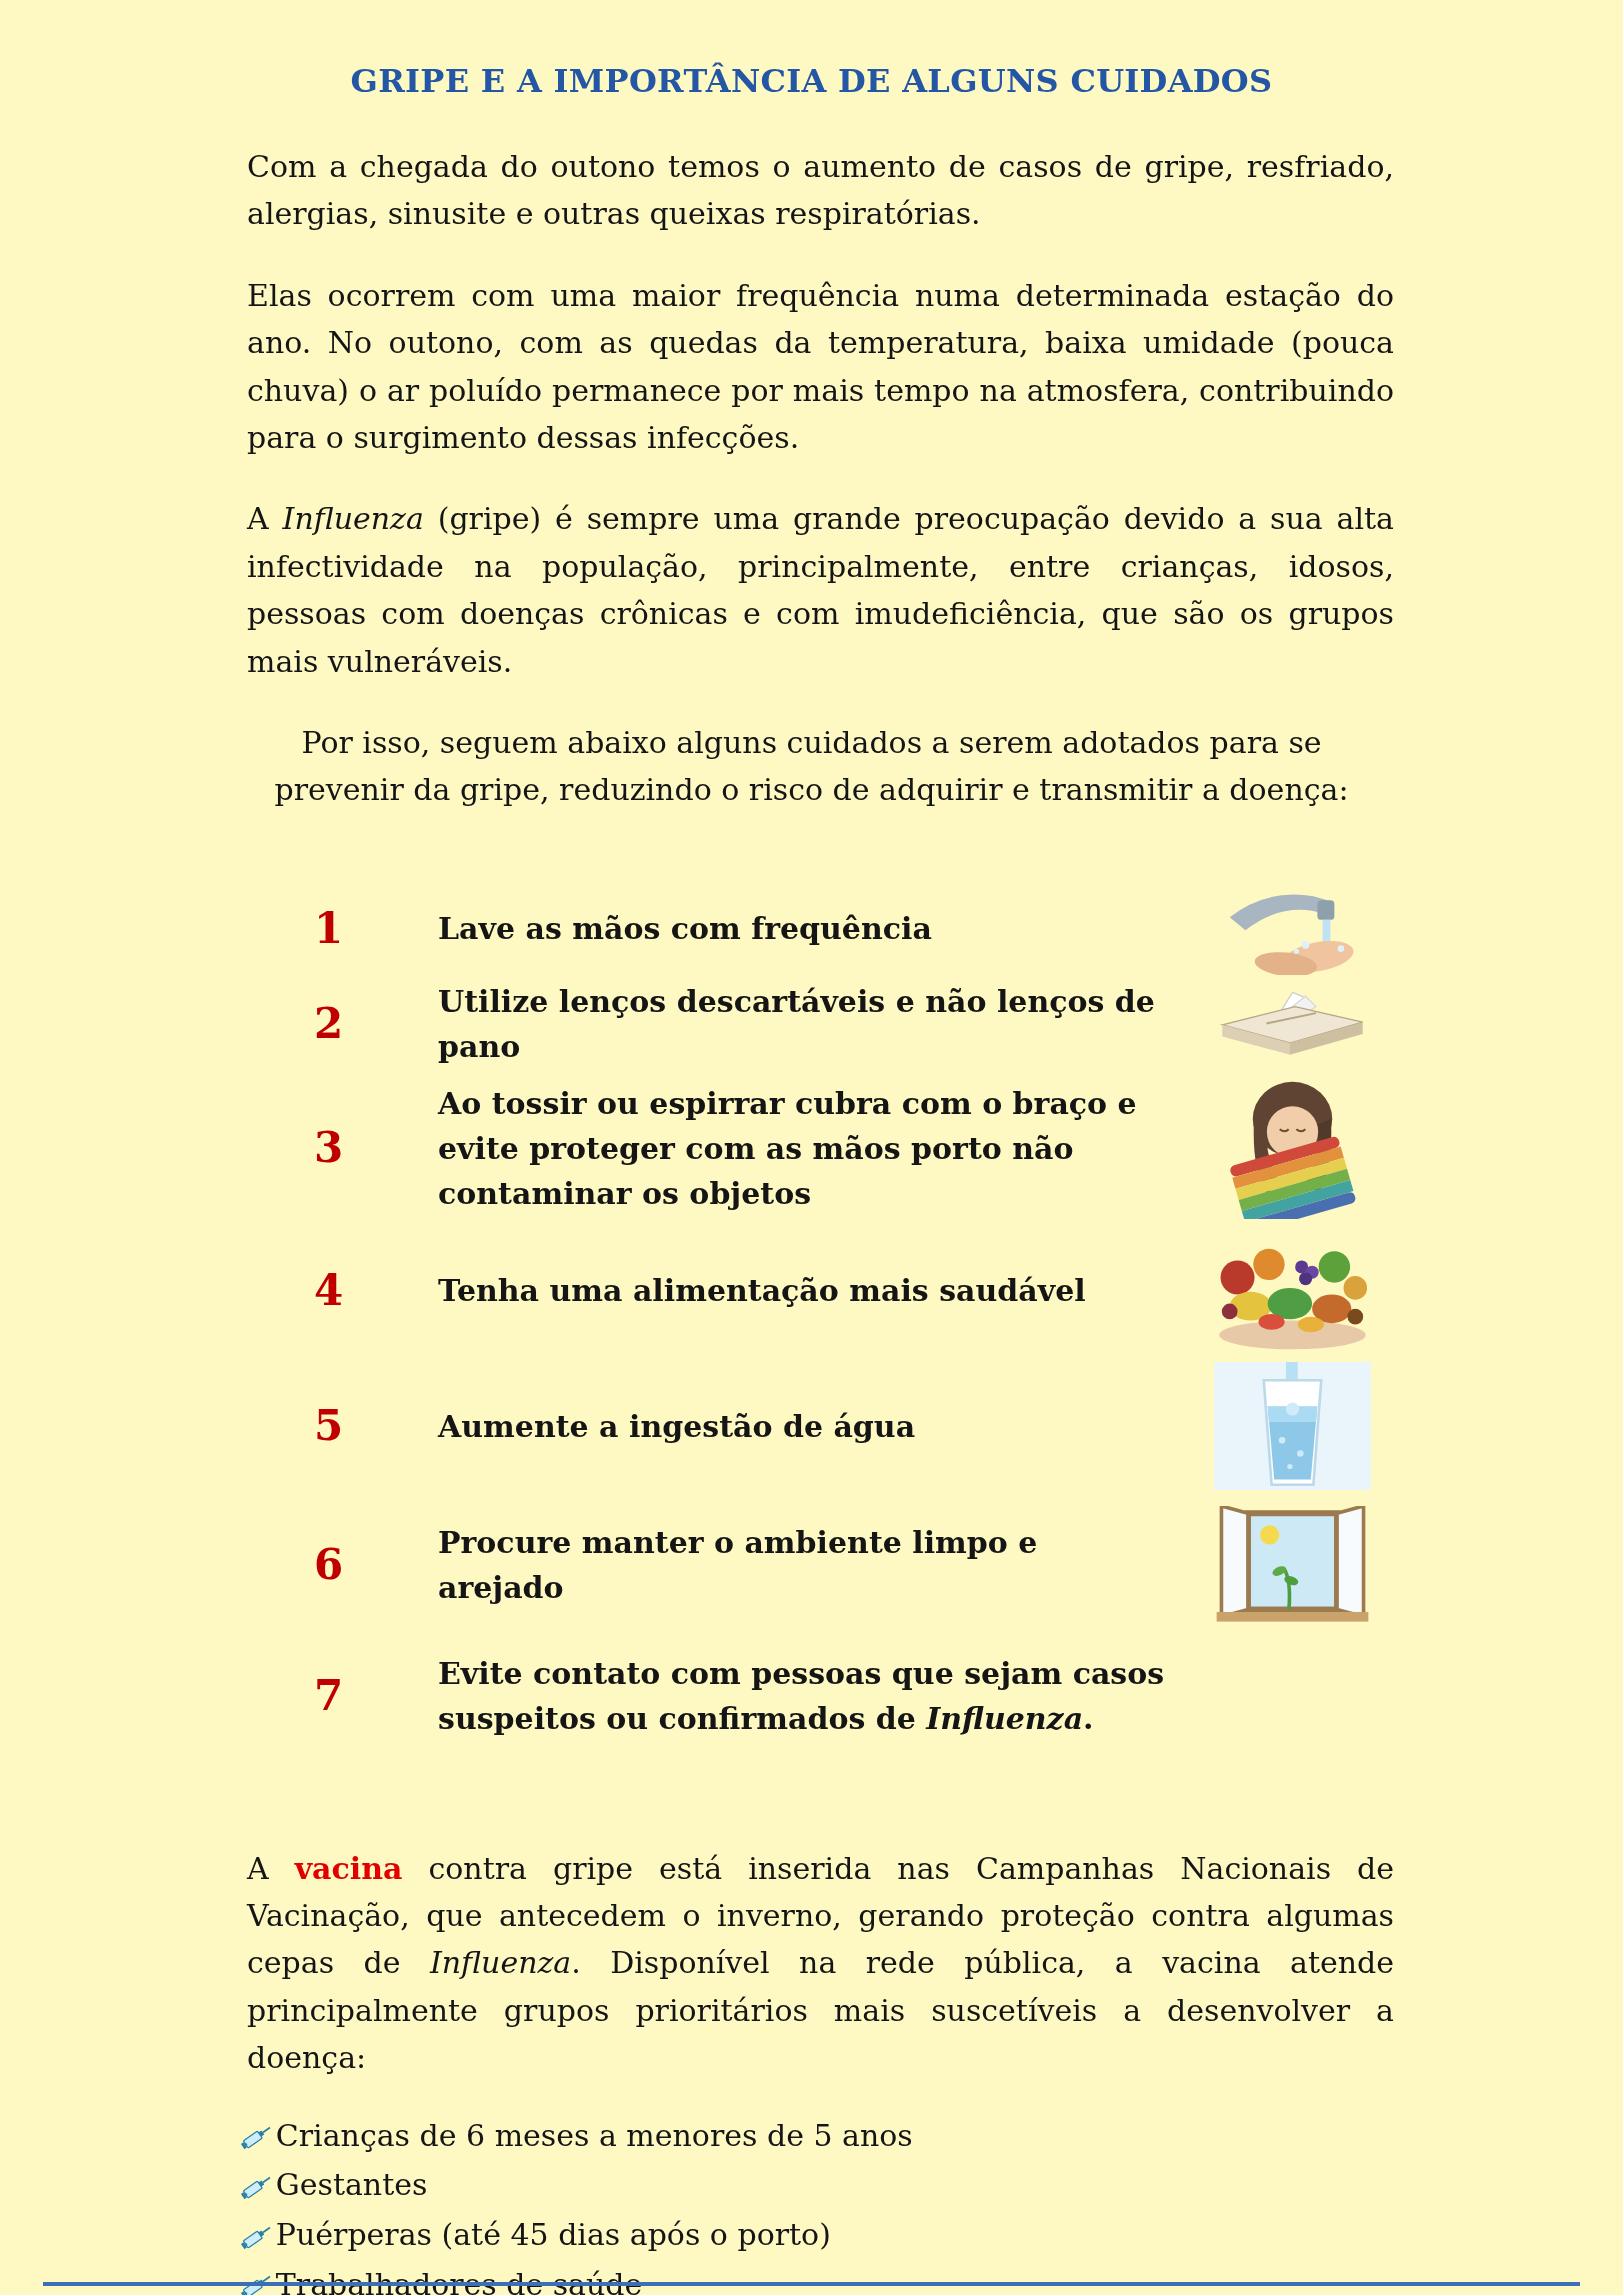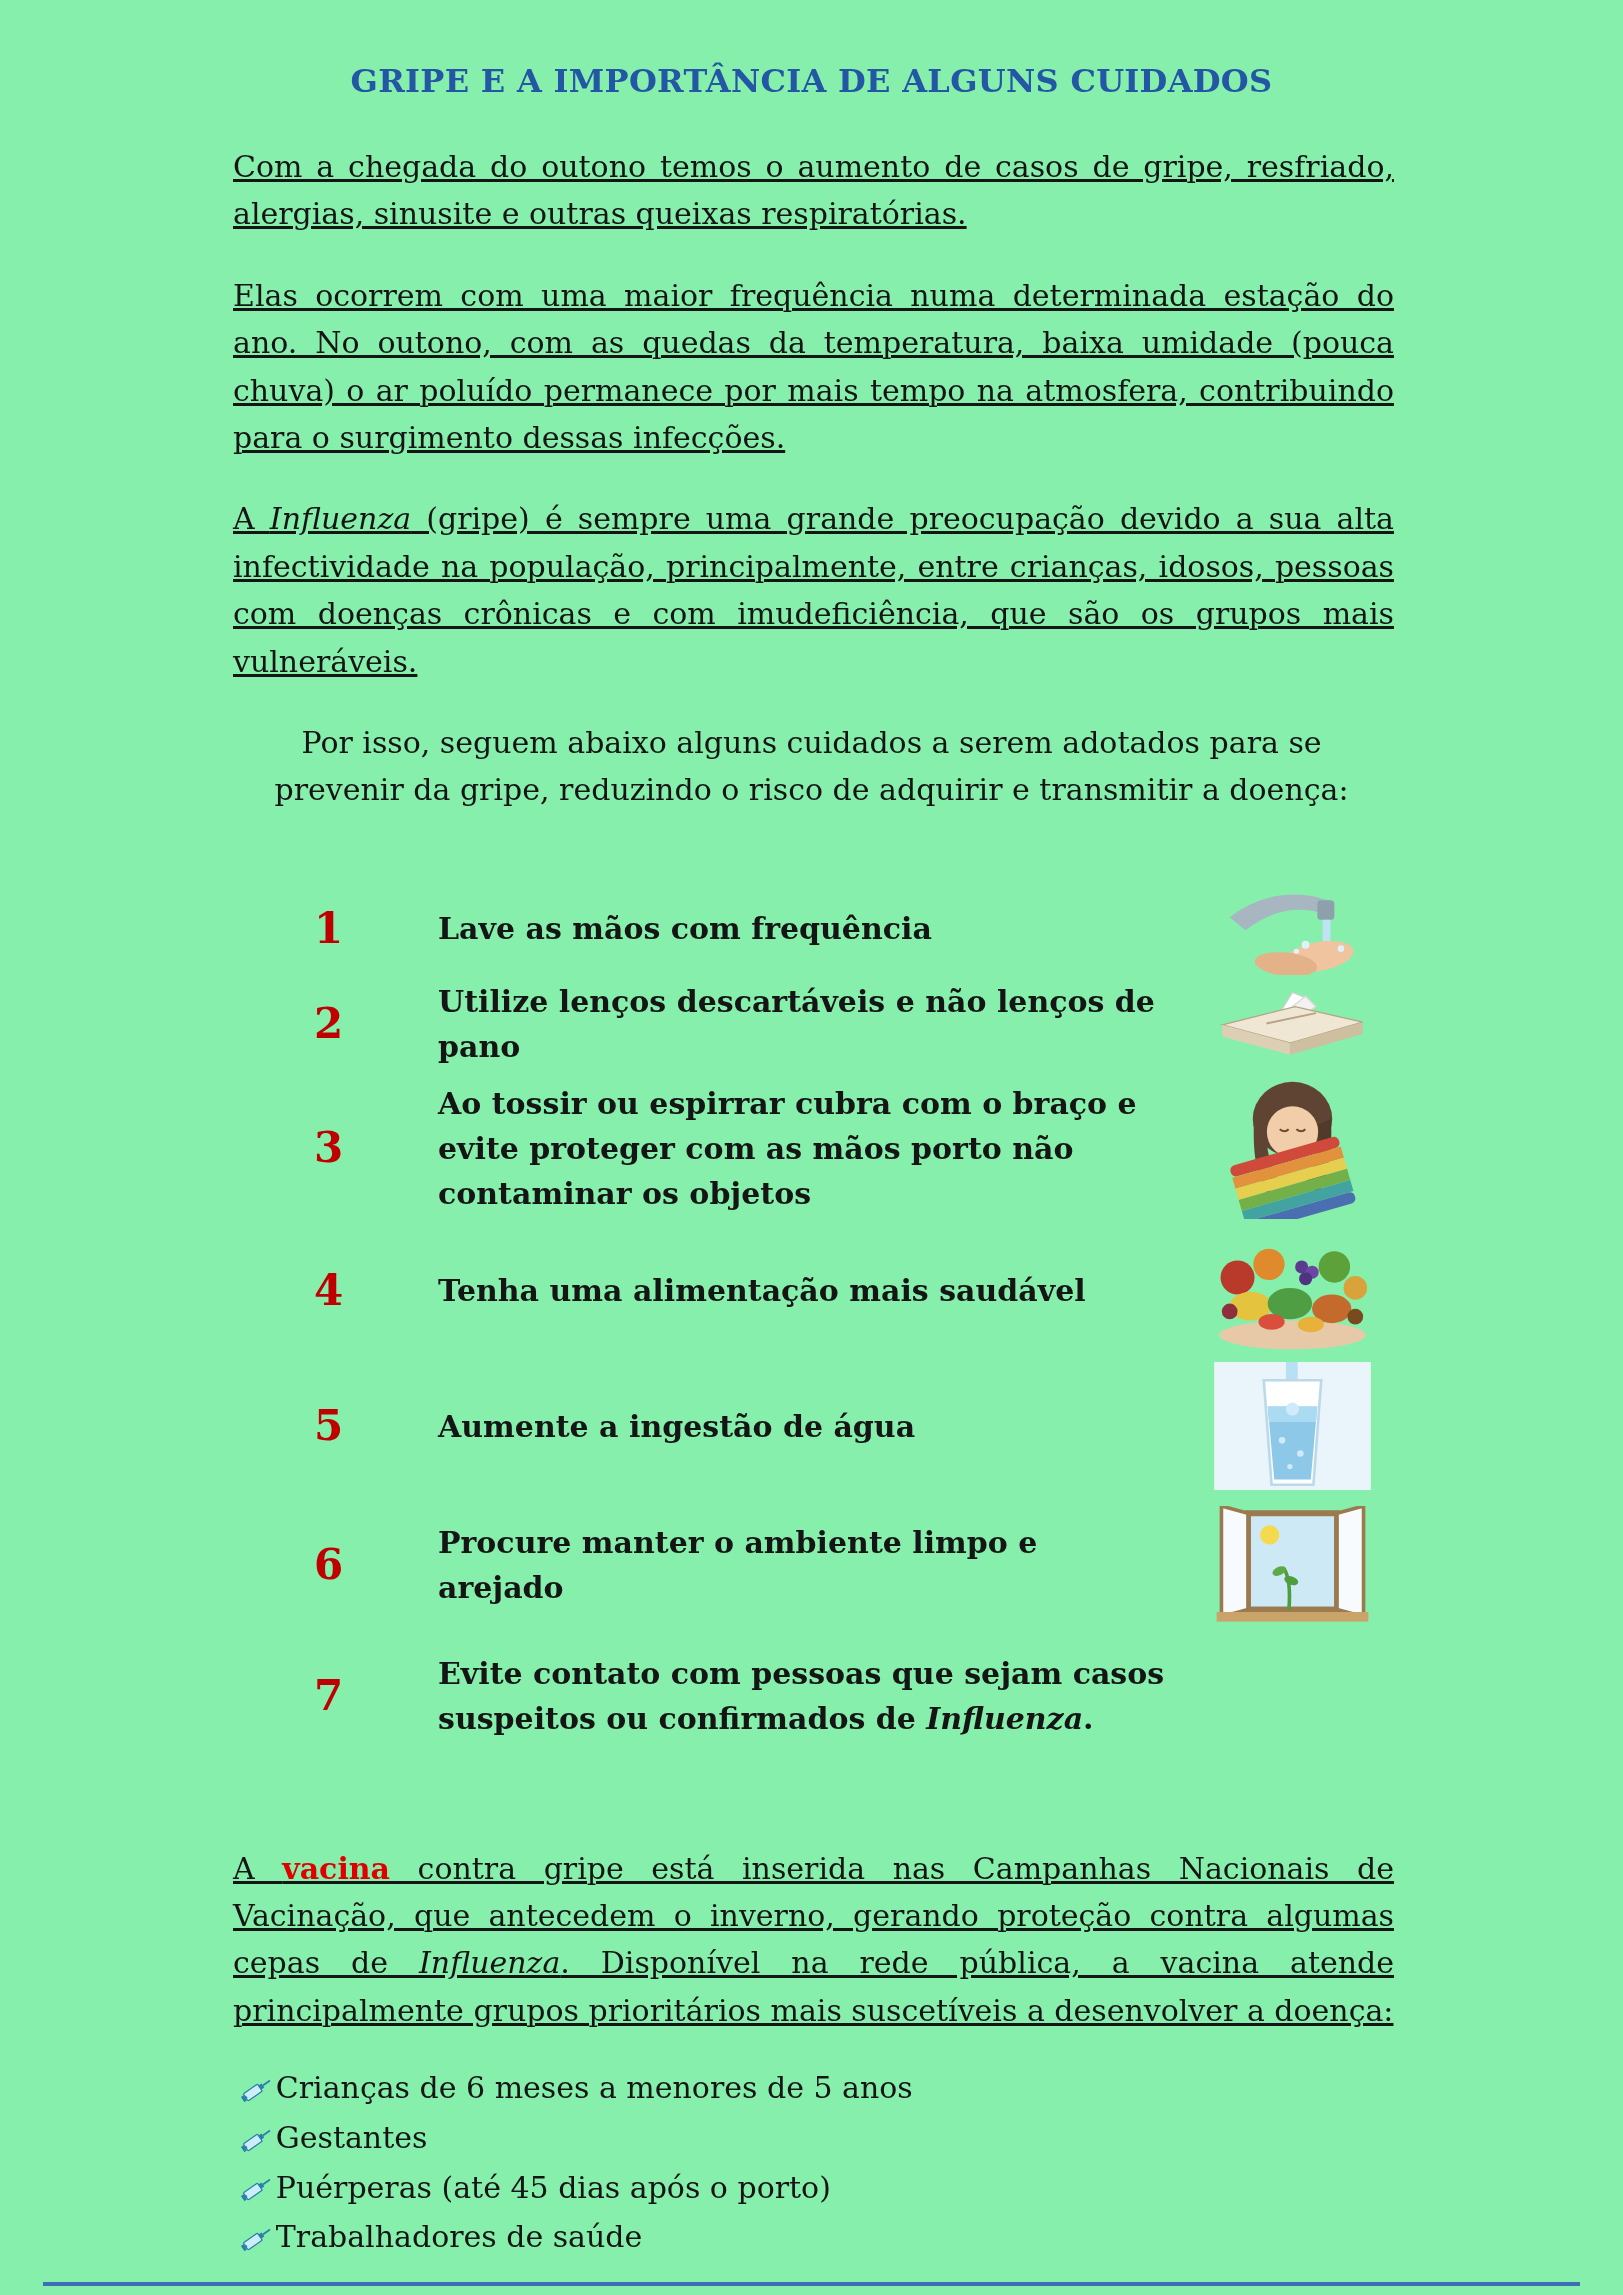--- a/index.html
+++ b/index.html
@@ -1,40 +1,39 @@
 <!DOCTYPE html>
 <html lang="pt" style="font-size:10.5px"><head>
 <meta charset="utf-8">
 <style>
   * { box-sizing: border-box; }
   html, body { margin: 0; padding: 0; background: #ffffff; }
   .page {
     position: relative;
     width: 1623px;
     height: 2295px;
-    background: #86efac;
+    background: #fef9c3;
     overflow: hidden;
     padding: 62px 229px 0 229px;
     font-family: "DejaVu Serif", "Liberation Serif", serif;
     font-size: 30px;
     color: #151515;
   }
   .doc-title {
     margin: 0 0 43px 0;
     text-align: center;
     font-size: 32px;
     font-weight: bold;
     color: #2456A6;
     letter-spacing: 0.3px;
   }
   p.body-para {
-    margin: 0 0 34px 4px;
+    margin: 0 0 34px 18px;
     line-height: 1.58;
     text-align: justify;
-    text-decoration: underline;
   }
   p.centered-para {
     margin: 0 0 69px 0;
     line-height: 1.58;
     text-align: center;
     padding: 0 16.4px;
   }
   .italic { font-style: italic; }
   .bold-italic { font-style: italic; font-weight: bold; }
   .vacina-red { color: #E00000; font-weight: bold; }

